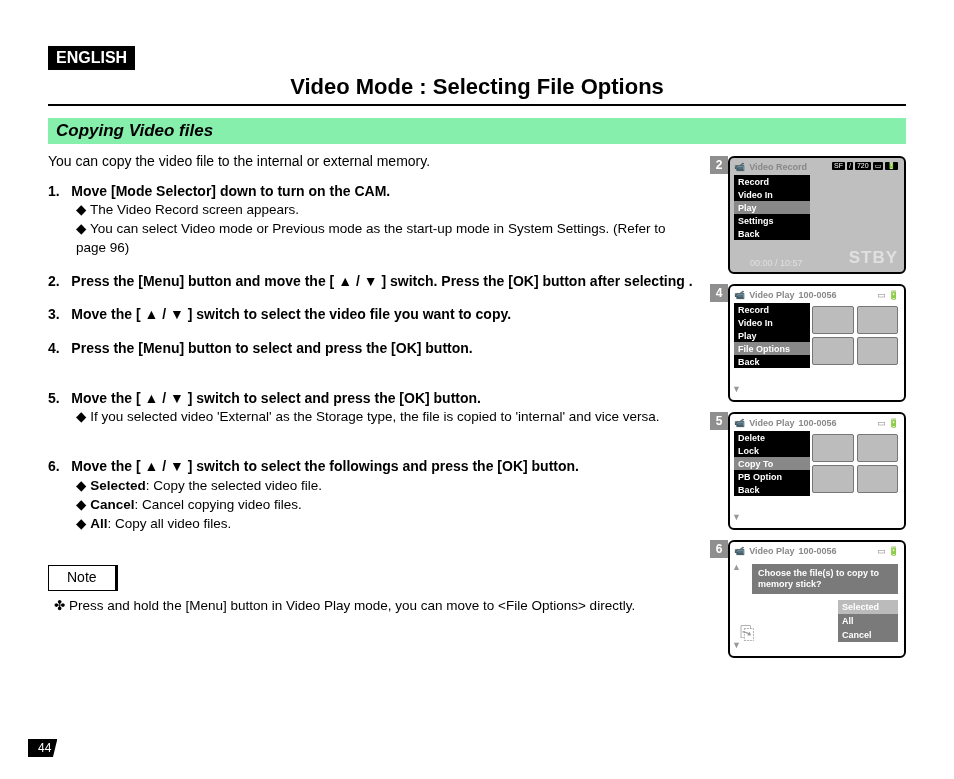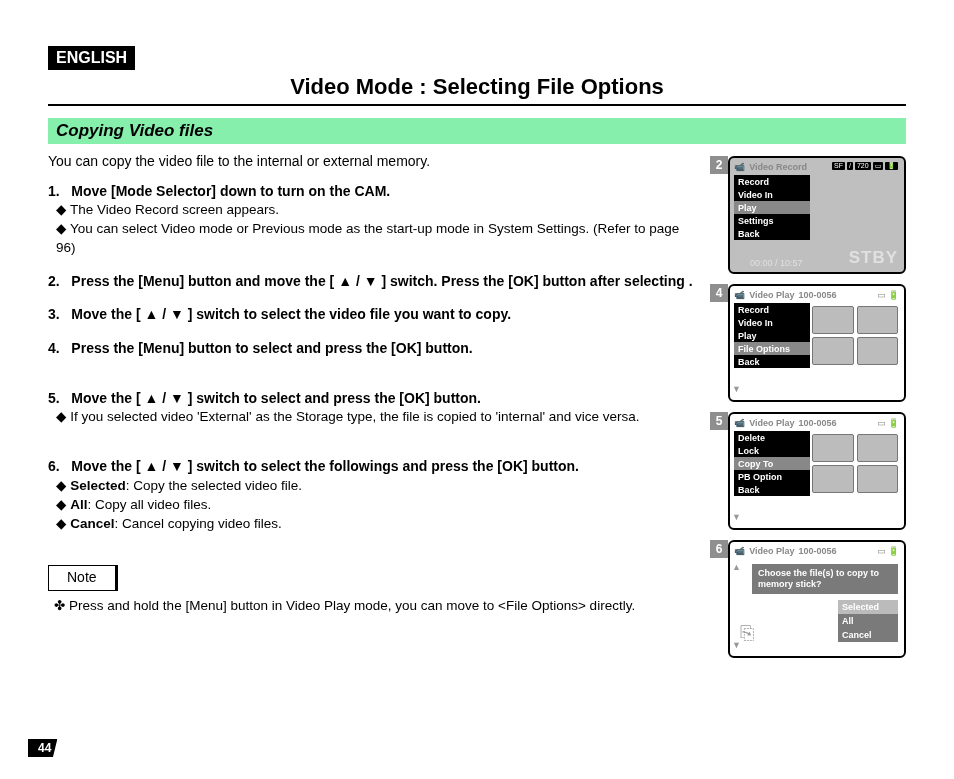--- a/index.html
+++ b/index.html
@@ -43,40 +43,40 @@
   }
   .text-col {
     flex: 1;
     font-size: 14px;
     line-height: 1.4;
   }
   .intro { margin-bottom: 10px; }
   .steps { list-style: none; }
   .steps > li { margin-bottom: 14px; }
   .steps > li .step-head { font-weight: bold; }
-  .steps > li .step-sub { margin-left: 8px; font-weight: normal; font-size: 13.5px; }
+  .steps > li .step-sub { margin-left: 28px; font-weight: normal; font-size: 13.5px; }
   .step-sub .b { font-weight: bold; }
   .gap-lg { margin-top: 30px; }
   .note-box {
     border: 1px solid #000;
     display: inline-block;
     padding: 2px 18px;
     font-size: 14px;
     margin-top: 18px;
     border-right: 3px solid #000;
   }
   .note-text { font-size: 13.5px; margin-top: 6px; margin-left: 16px; text-indent: -10px; }
   .page-num {
     position: absolute;
     left: 28px;
     bottom: 22px;
     background: #000;
     color: #fff;
     font-size: 12px;
-    font-weight: bold;
+    font-weight: normal;
     padding: 2px 6px 2px 10px;
     clip-path: polygon(0 0, 100% 0, 85% 100%, 0 100%);
   }
   .screens-col {
     width: 196px;
     display: flex;
     flex-direction: column;
     gap: 10px;
     margin-top: 4px;
   }
@@ -192,22 +192,22 @@
         <li>
           <div class="step-head">4.&nbsp;&nbsp;&nbsp;Press the [Menu] button to select <file options=""> and press the [OK] button.</file></div>
         </li>
         <li class="gap-lg">
           <div class="step-head">5.&nbsp;&nbsp;&nbsp;Move the [ ▲ / ▼ ] switch to select <copy to=""> and press the [OK] button.</copy></div>
           <div class="step-sub">◆ If you selected video 'External' as the Storage type, the file is copied to 'internal' and vice versa.</div>
         </li>
         <li class="gap-lg">
           <div class="step-head">6.&nbsp;&nbsp;&nbsp;Move the [ ▲ / ▼ ] switch to select the followings and press the [OK] button.</div>
           <div class="step-sub">◆ <span class="b">Selected</span>: Copy the selected video file.</div>
+          <div class="step-sub">◆ <span class="b">Cancel</span>: Cancel copying video files.</div>
           <div class="step-sub">◆ <span class="b">All</span>: Copy all video files.</div>
-          <div class="step-sub">◆ <span class="b">Cancel</span>: Cancel copying video files.</div>
         </li>
       </ol>
     <div class="note-box">Note</div>
     <div class="note-text">✤  Press and hold the [Menu] button in Video Play mode, you can move to &lt;File Options&gt; directly.</div>
   </div>
 
   <div class="screens-col">
 
     <div class="screen">
       <div class="screen-num">2</div>

